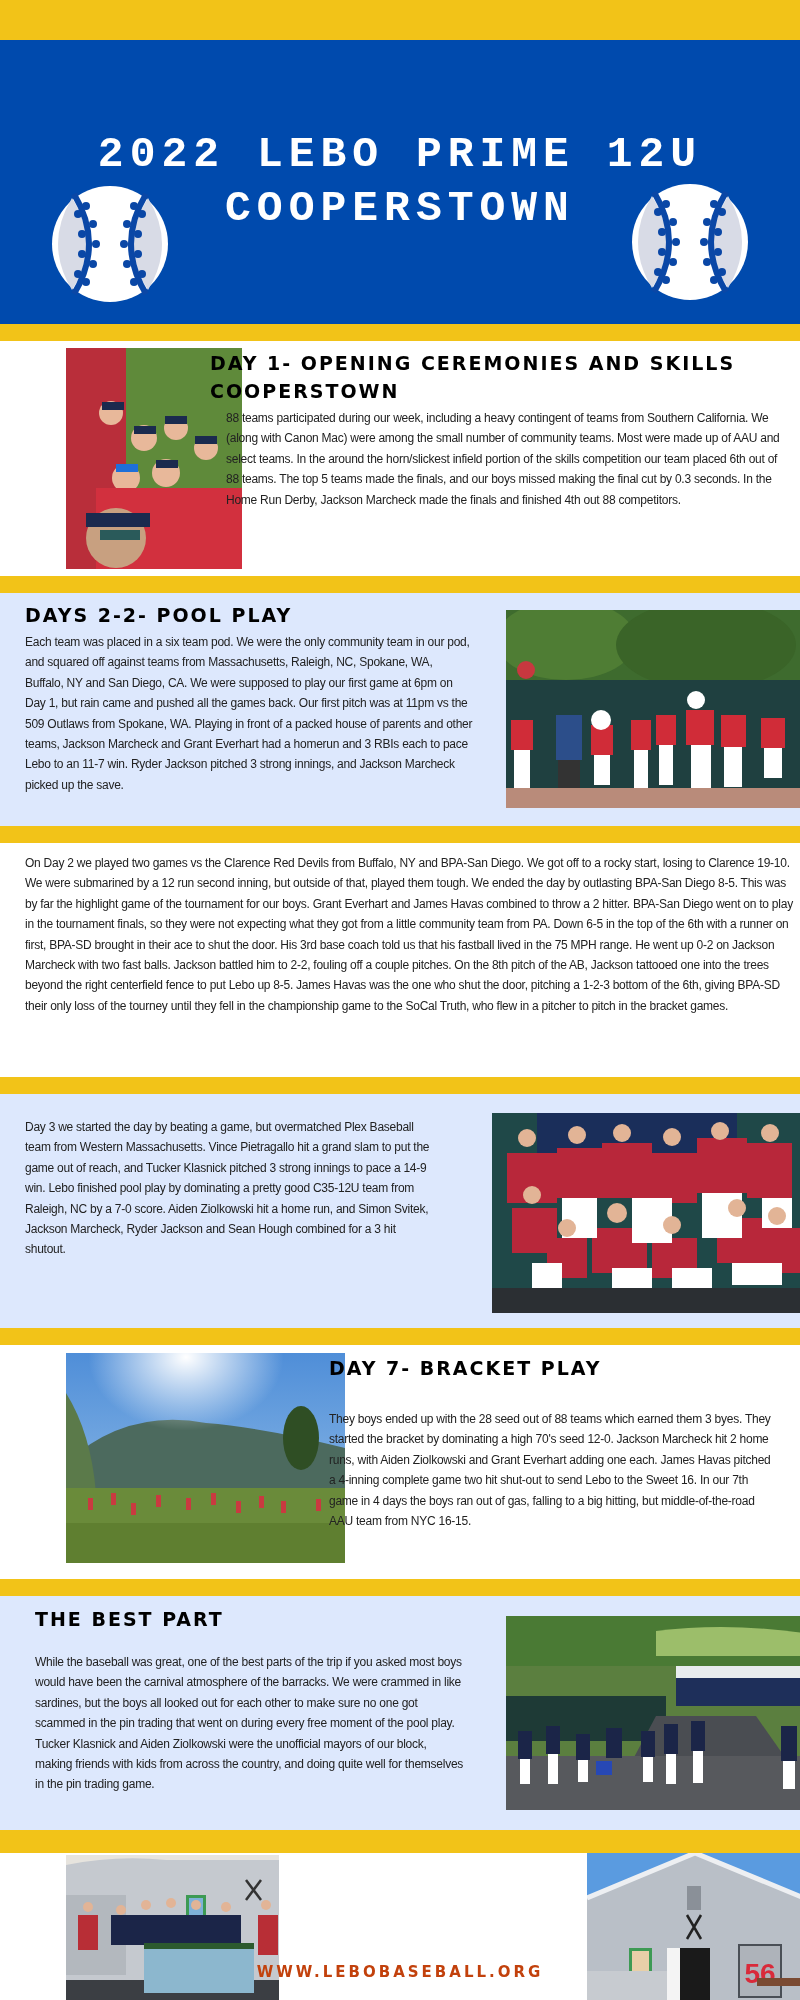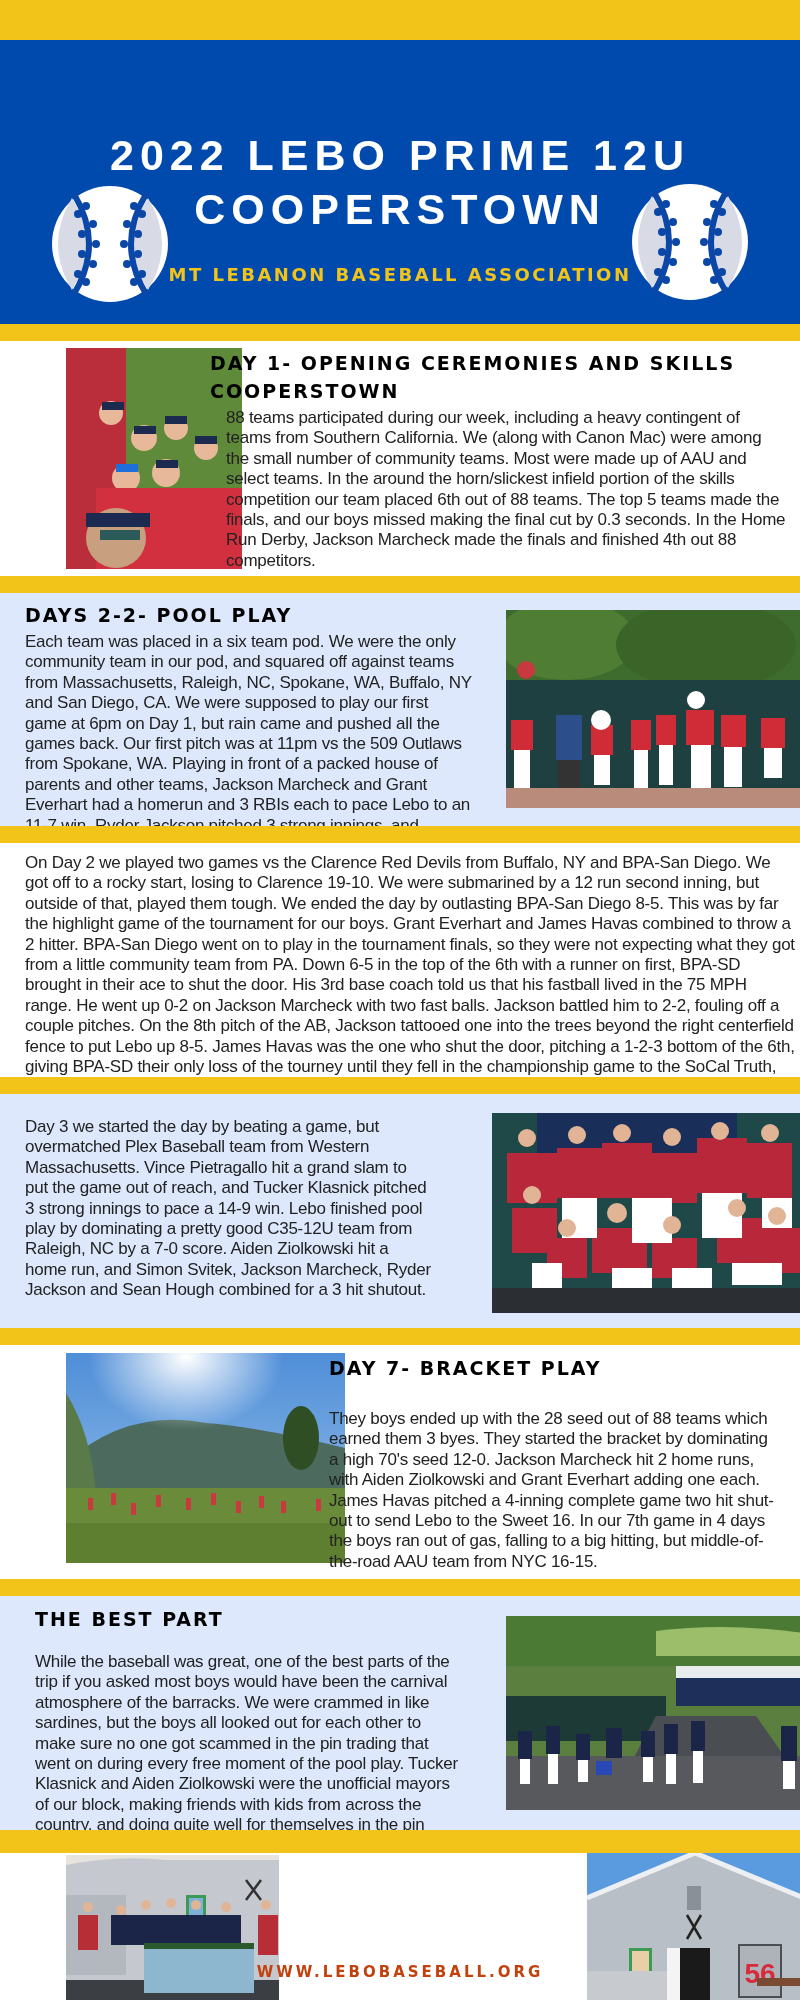--- a/index.html
+++ b/index.html
@@ -8,58 +8,57 @@
 
   .band-yellow { position: absolute; left: 0; width: 800px; background: #F2C318; }
   .sec { position: absolute; left: 0; width: 800px; }
   .sec.white { background: #ffffff; }
   .sec.blue-light { background: #DDE8FD; }
 
   
   .header { position: absolute; left: 0; top: 40px; width: 800px; height: 284px; background: #004AAD; }
   .title {
     position: absolute; left: 0; top: 88px; width: 800px; text-align: center;
-    color: #ffffff; font-family: Liberation Sans, sans-serif; font-weight: bold;
+    color: #ffffff; font-family: Liberation Mono, monospace; font-weight: bold;
     font-size: 43px; letter-spacing: 6px; line-height: 54px;
   }
   .subtitle {
     position: absolute; left: 0; top: 224px; width: 800px; text-align: center;
     color: #F2C318; font-family: "DejaVu Sans", sans-serif; font-weight: bold;
     font-size: 18px; letter-spacing: 2.5px;
   }
   .baseball { position: absolute; width: 120px; height: 120px; }
 
   
   .photo { position: absolute; overflow: hidden; margin-left: 34px; }
   .photo svg { width: 100%; height: 100%; display: block; }
   .h2 {
     position: absolute; color: #000; font-family: "DejaVu Sans", sans-serif;
     font-weight: bold; font-size: 19px; letter-spacing: 2px; line-height: 28px;
   }
   .p {
     position: absolute; color: #222; font-family: "Liberation Sans Narrow", "Liberation Sans", sans-serif;
-    font-size: 17px; line-height: 20.4px; letter-spacing: -0.25px;
+    font-size: 12px; line-height: 20.4px; letter-spacing: -0.25px;
   }
   .footer-url {
     position: absolute; left: 248px; top: 1963px; width: 304px; text-align: center;
     color: #c2410c; font-family: "DejaVu Sans", sans-serif; font-weight: bold;
     font-size: 15px; letter-spacing: 3px;
   }
 </style>
 </head>
 <body>
 
 <div class="band-yellow" style="top:0;height:40px;"></div>
 
 <div class="header">
   <div class="title">
     <div>2022 LEBO PRIME 12U</div>
     <div>COOPERSTOWN</div>
   </div>
-  <div class="subtitle">MT LEBANON BASEBALL ASSOCIATION</div>
 
   <svg class="baseball" style="left:50px;top:144px;" viewBox="0 0 120 120">
     <circle cx="60" cy="60" r="58" fill="#ffffff"></circle>
     <path d="M22 14 Q52 60 22 106 Q-6 60 22 14Z" fill="#D8DBE6"></path>
     <path d="M98 14 Q68 60 98 106 Q126 60 98 14Z" fill="#D8DBE6"></path>
     <path d="M24 10 Q54 60 24 110" stroke="#0A47A6" stroke-width="6" fill="none"></path>
     <path d="M96 10 Q66 60 96 110" stroke="#0A47A6" stroke-width="6" fill="none"></path>
     <g fill="#0A47A6">
       <circle cx="36" cy="22" r="4"></circle>
         <circle cx="43" cy="40" r="4"></circle>

